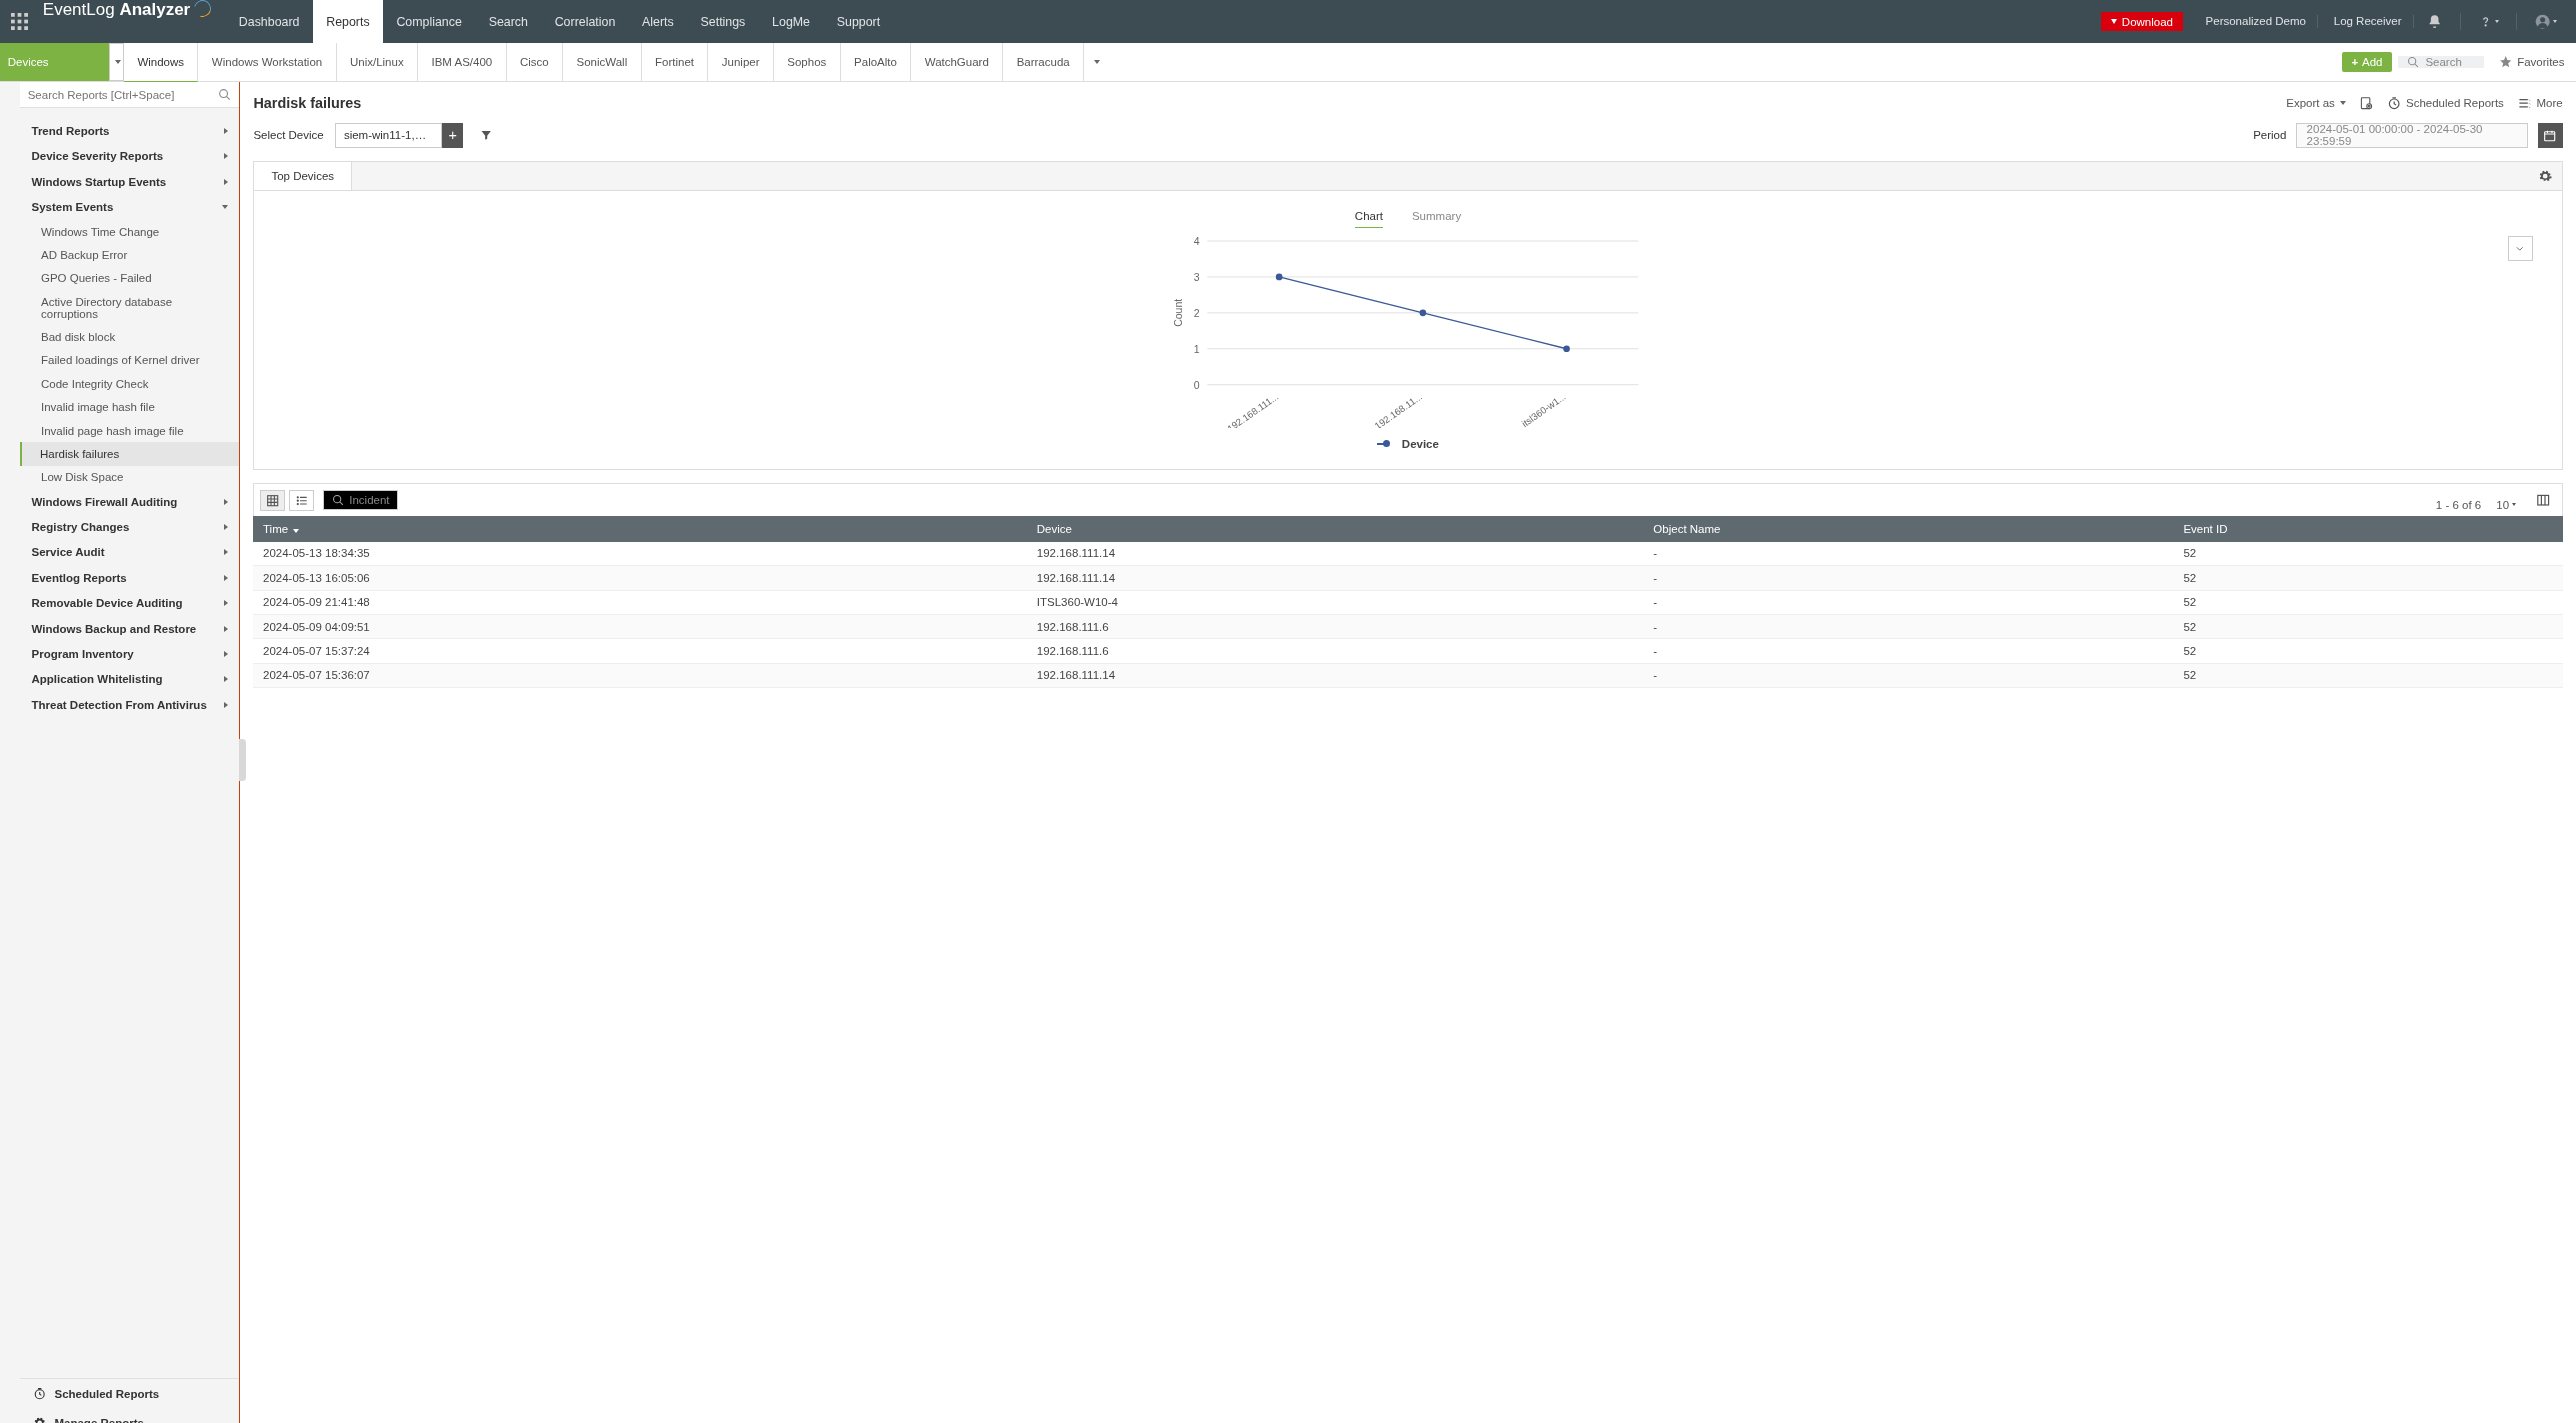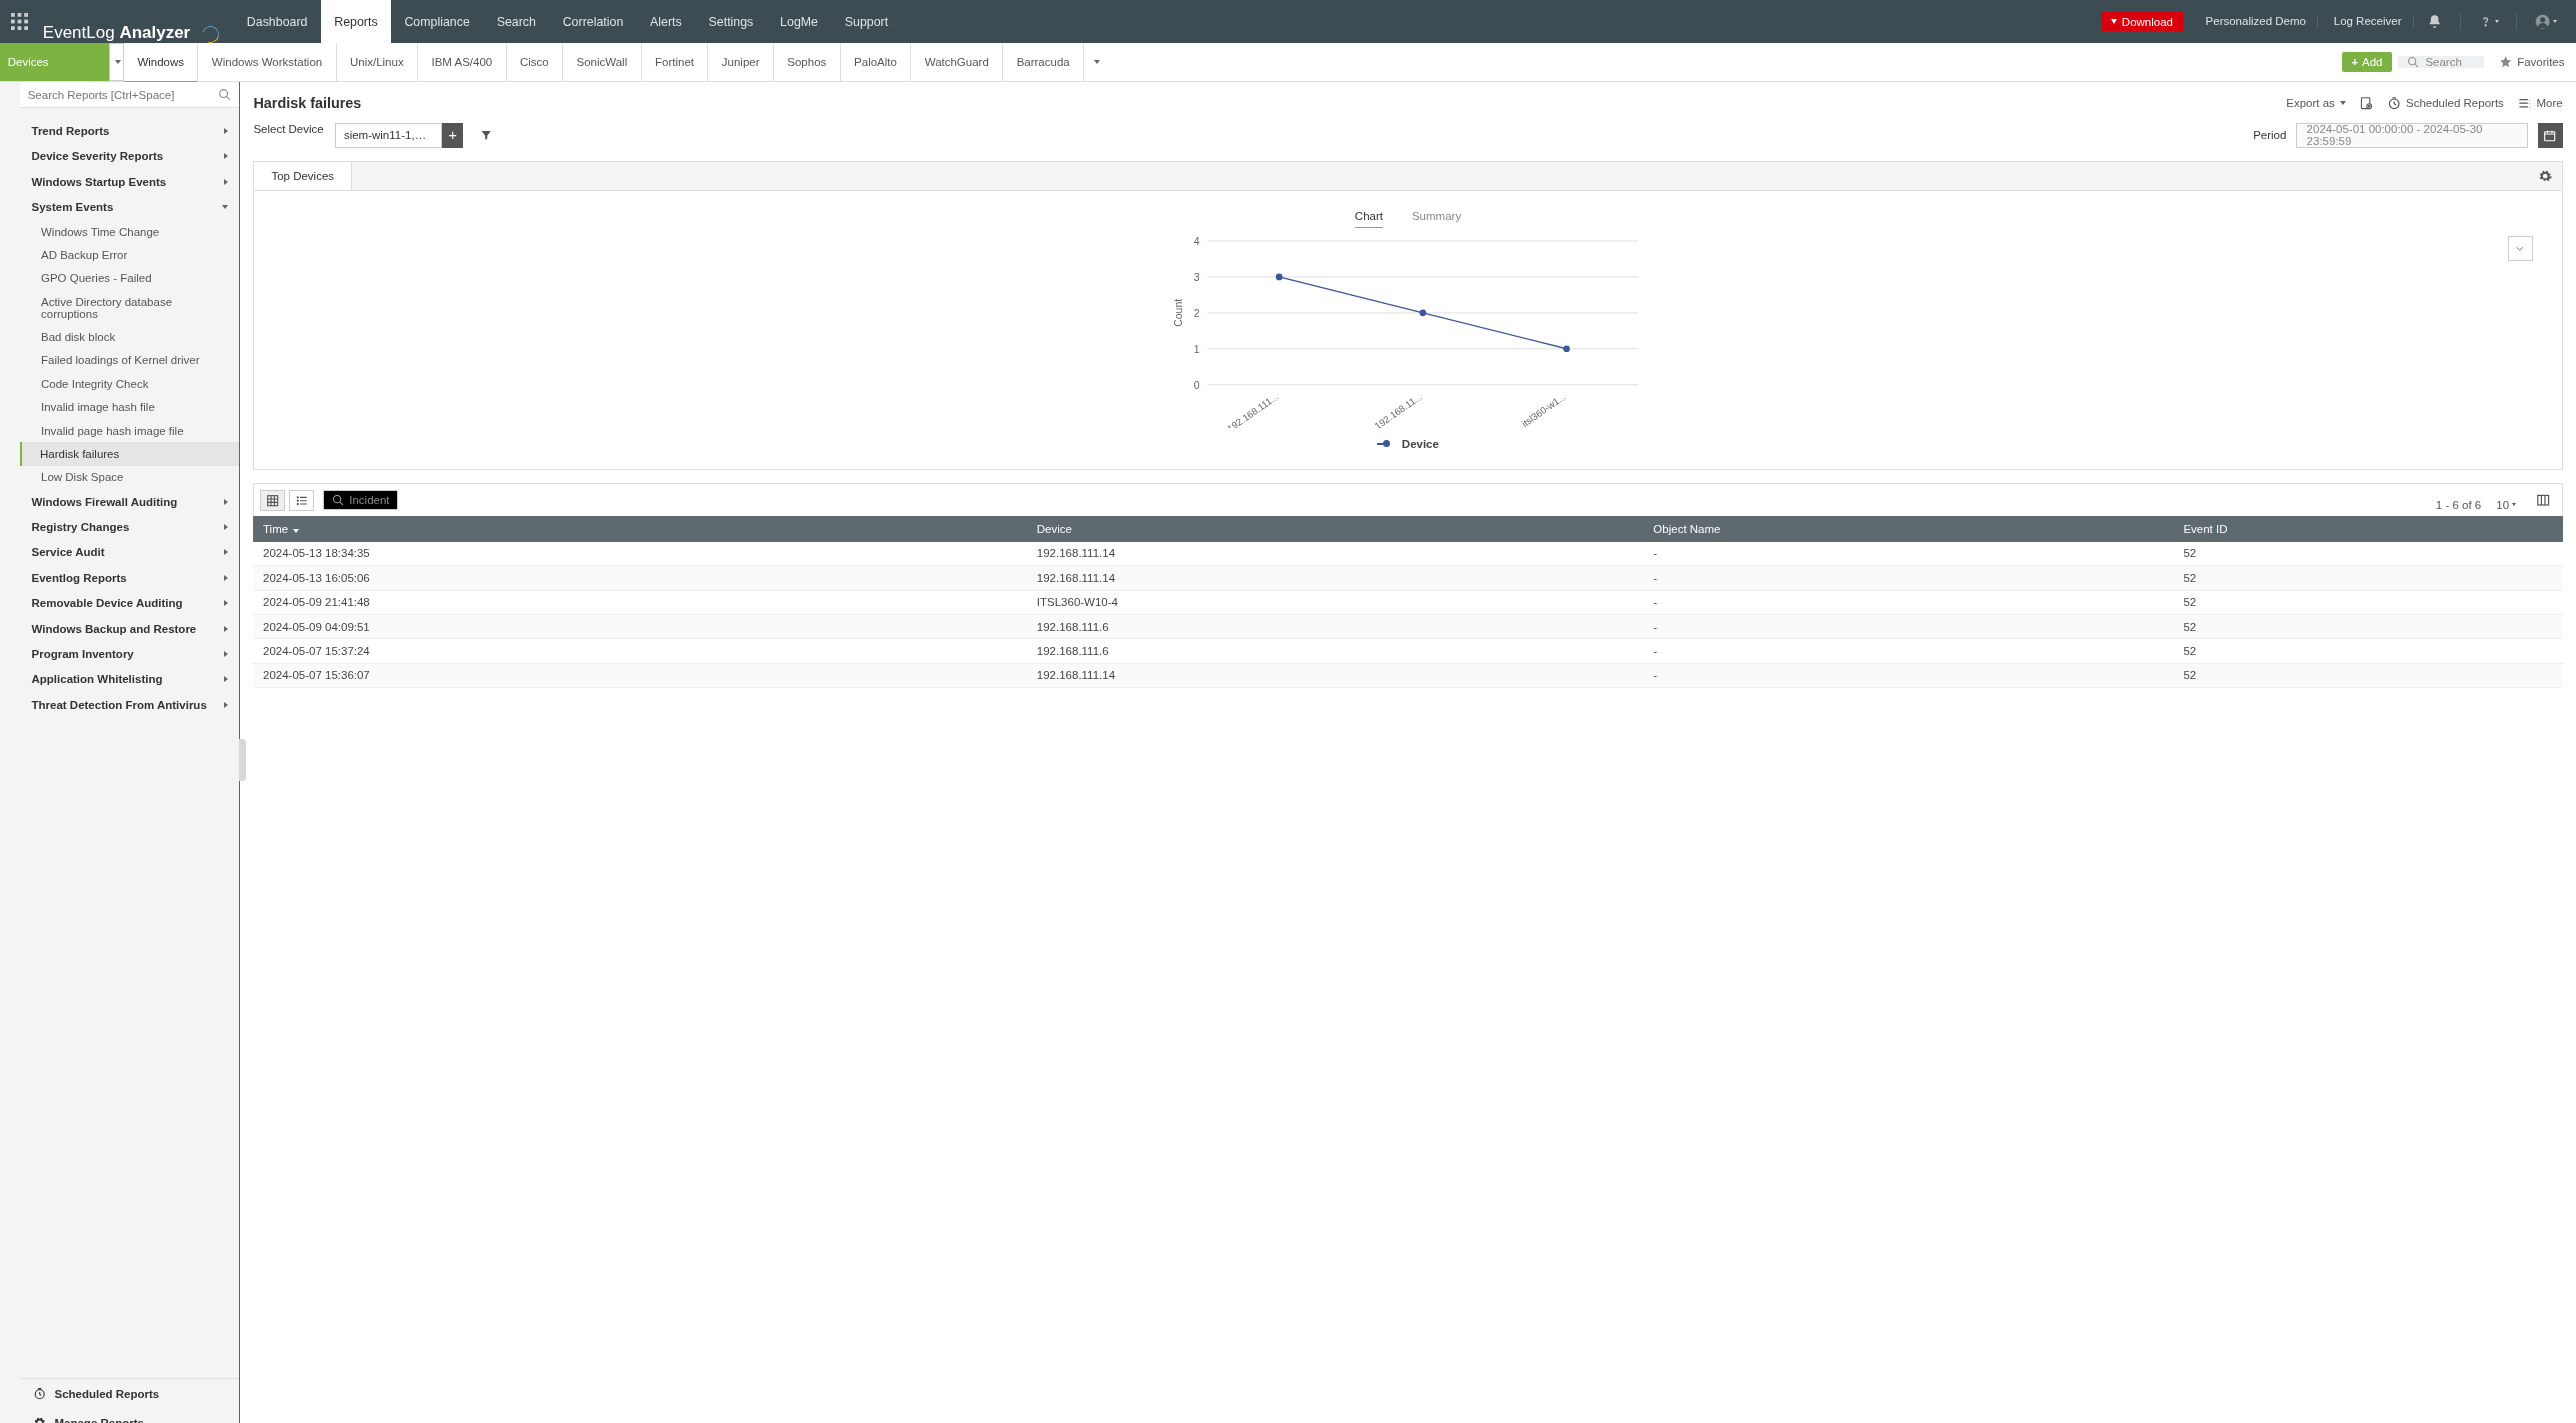--- a/index.html
+++ b/index.html
@@ -1,20 +1,20 @@
 <!DOCTYPE html>
 <html><head>
 <meta charset="utf-8">
 <style>
 * { margin: 0; padding: 0; box-sizing: border-box; }
 body { font-family: -apple-system, "Segoe UI", Arial, sans-serif; font-size: 12.4px; color: #333; background: #fff; overflow: hidden; }
 .topbar { background: #3d4b52; height: 43px; display: flex; align-items: stretch; }
 .apps-icon { width: 38px; display: flex; align-items: center; justify-content: center; color: #ccc; cursor: pointer; }
 .apps-icon svg { width: 17px; height: 17px; }
-.logo { display: flex; align-items: flex-end; padding: 0 14.4px 0 4.8px; gap: 8px; }
+.logo { display: flex; align-items: flex-start; padding: 0 14.4px 0 4.8px; }
 .logo-text { color: #fff; font-size: 17px; font-weight: 400; }
 .logo-text b { color: #fff; font-weight: 600; }
 .logo-swish { width: 17px; height: 17px; border: 1.9px solid #f5a623; border-left-color: transparent; border-top-color: #5ba0c7; border-right-color: #5ba0c7; border-radius: 50%; margin-left: 3.8px; transform: rotate(-30deg); }
 .main-nav { display: flex; align-items: stretch; }
 .main-nav-item { display: flex; align-items: center; padding: 0 13.4px; color: #e0e4e6; cursor: pointer; font-size: 12.4px; }
 .main-nav-item.active { background: #fff; color: #333; }
 .top-right { margin-left: auto; display: flex; align-items: center; padding-right: 9.6px; gap: 3.8px; }
 .download-btn { background: #d9000d; color: #fff; padding: 3.8px 9.6px; font-size: 11.5px; display: flex; align-items: center; gap: 4.8px; cursor: pointer; margin-right: 7.7px; }
 .download-btn::before { content: ""; width: 0; height: 0; border-left: 3.8px solid transparent; border-right: 3.8px solid transparent; border-top: 5.7px solid #fff; }
 .top-link { color: #e0e4e6; padding: 0 11.5px; font-size: 11.5px; cursor: pointer; border-right: 1px solid #556168; line-height: 13.4px; }
@@ -46,21 +46,21 @@
 .tree-item.active { background: #e5e5e5; border-left: 2.9px solid #7cb342; padding-left: 18px; color: #333; }
 .sidebar-bottom { border-top: 1px solid #e0e0e0; }
 .sidebar-bottom-item { display: flex; align-items: center; gap: 7.7px; padding: 7.7px 13.4px; font-size: 11.5px; font-weight: 600; color: #333; cursor: pointer; }
 .collapse-handle { position: absolute; right: -6.7px; top: 50%; transform: translateY(-50%); width: 6.7px; height: 42px; background: #d8d8d8; border-radius: 0 3.8px 3.8px 0; cursor: pointer; }
 .main { flex: 1; overflow-y: auto; padding: 13.4px; }
 .page-header { display: flex; align-items: center; justify-content: space-between; margin-bottom: 11.5px; }
 .page-title { font-size: 14.4px; font-weight: 600; }
 .header-right { display: flex; align-items: center; gap: 13.4px; color: #555; font-size: 11.5px; }
 .header-action { display: flex; align-items: center; gap: 4.8px; cursor: pointer; }
 .header-action .dd-caret { width: 0; height: 0; border-left: 3.8px solid transparent; border-right: 3.8px solid transparent; border-top: 4.8px solid #666; }
-.filter-row { display: flex; align-items: flex-start; gap: 11.5px; margin-bottom: 13.4px; font-size: 11.5px; }
+.filter-row { display: flex; align-items: center; gap: 11.5px; margin-bottom: 13.4px; font-size: 11.5px; }
 .device-select { display: flex; align-items: center; border: 1px solid #ccc; height: 25px; }
 .device-select-text { padding: 0 7.7px; width: 105px; white-space: nowrap; overflow: hidden; text-overflow: ellipsis; }
 .plus-box { width: 21px; height: 25px; background: #555; color: #fff; display: flex; align-items: center; justify-content: center; cursor: pointer; font-size: 14.4px; }
 .funnel-btn { width: 23px; height: 25px; display: flex; align-items: center; justify-content: center; cursor: pointer; color: #555; }
 .period-wrap { margin-left: auto; display: flex; align-items: center; gap: 9.6px; }
 .period-input { border: 1px solid #ccc; height: 25px; display: flex; align-items: center; background: #fafafa; color: #888; }
 .period-input span { padding: 0 9.6px; width: 230px; }
 .cal-btn { width: 25px; height: 25px; background: #555; color: #fff; display: flex; align-items: center; justify-content: center; cursor: pointer; }
 .card { border: 1px solid #ddd; margin-bottom: 13.4px; }
 .card-tabs { display: flex; align-items: center; border-bottom: 1px solid #ddd; background: #f5f5f5; position: relative; }

